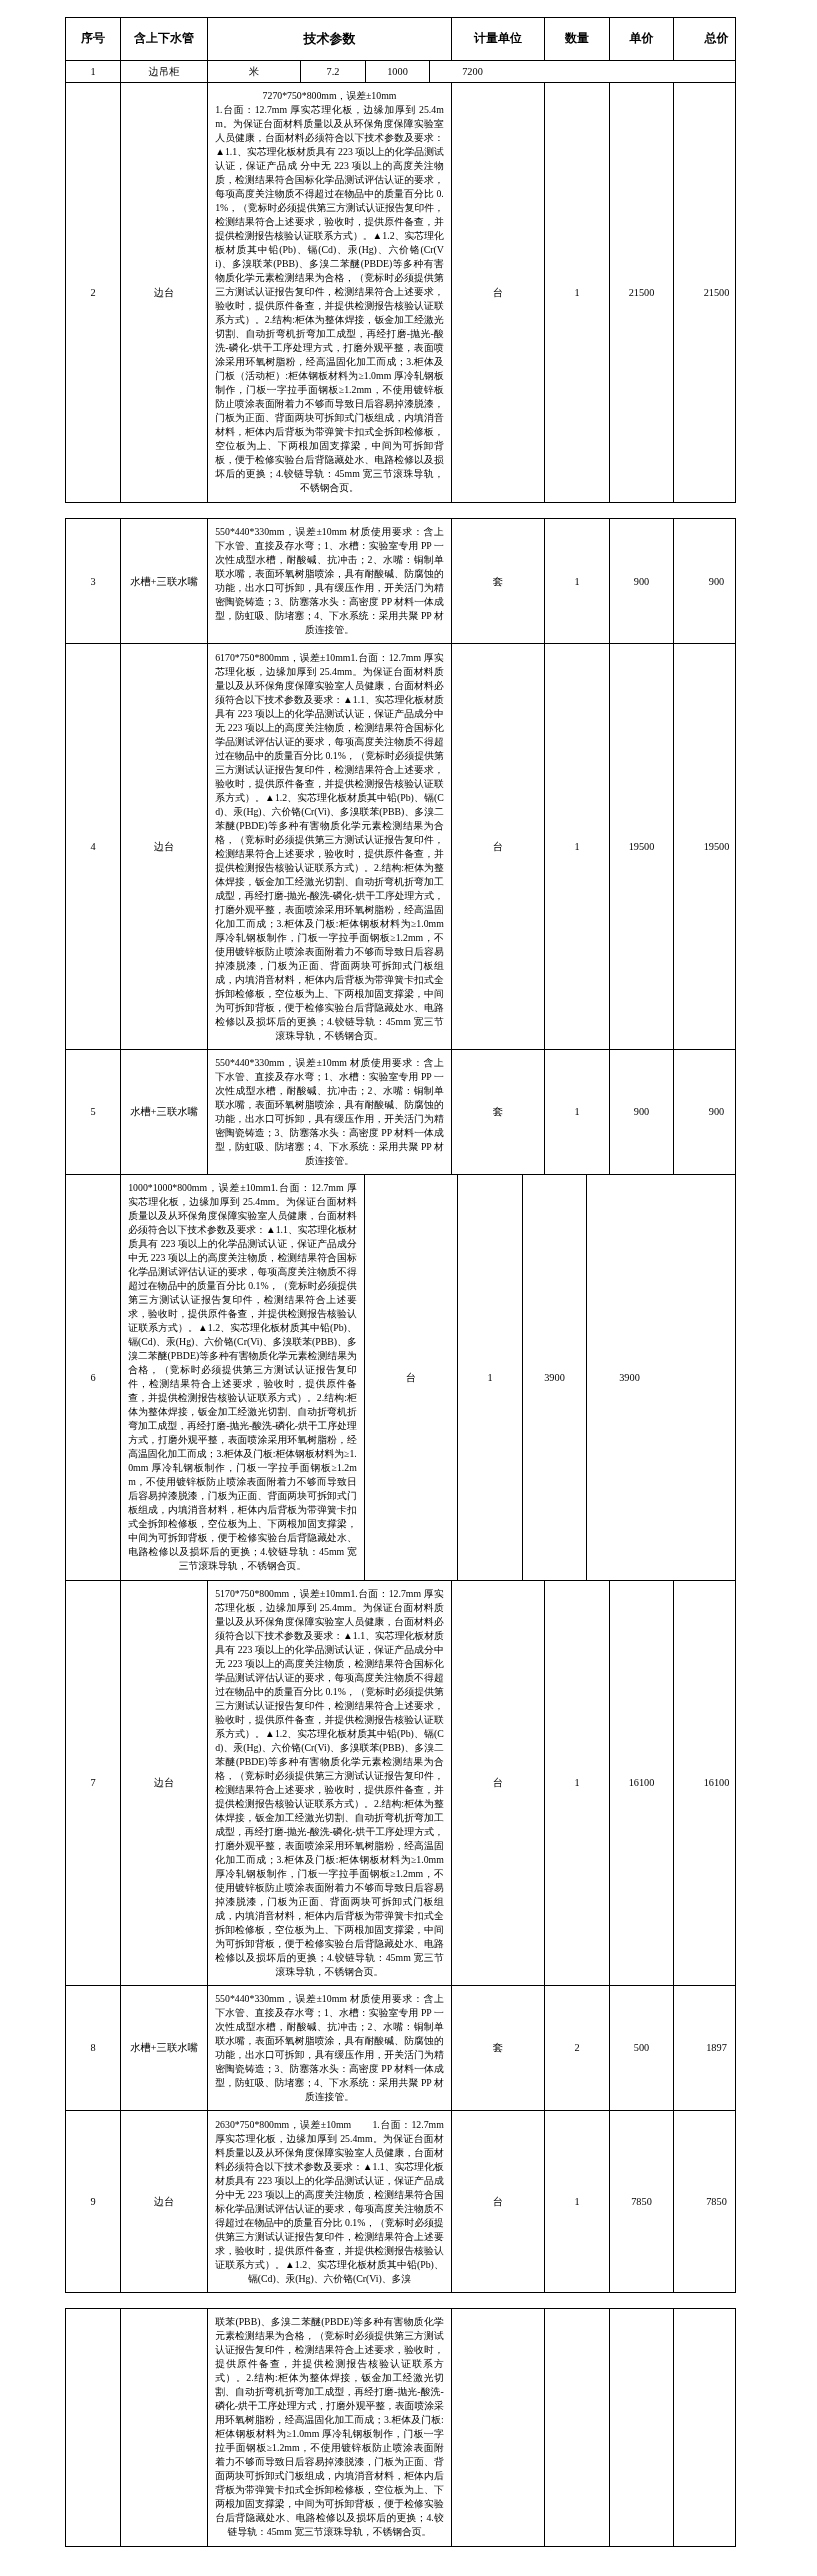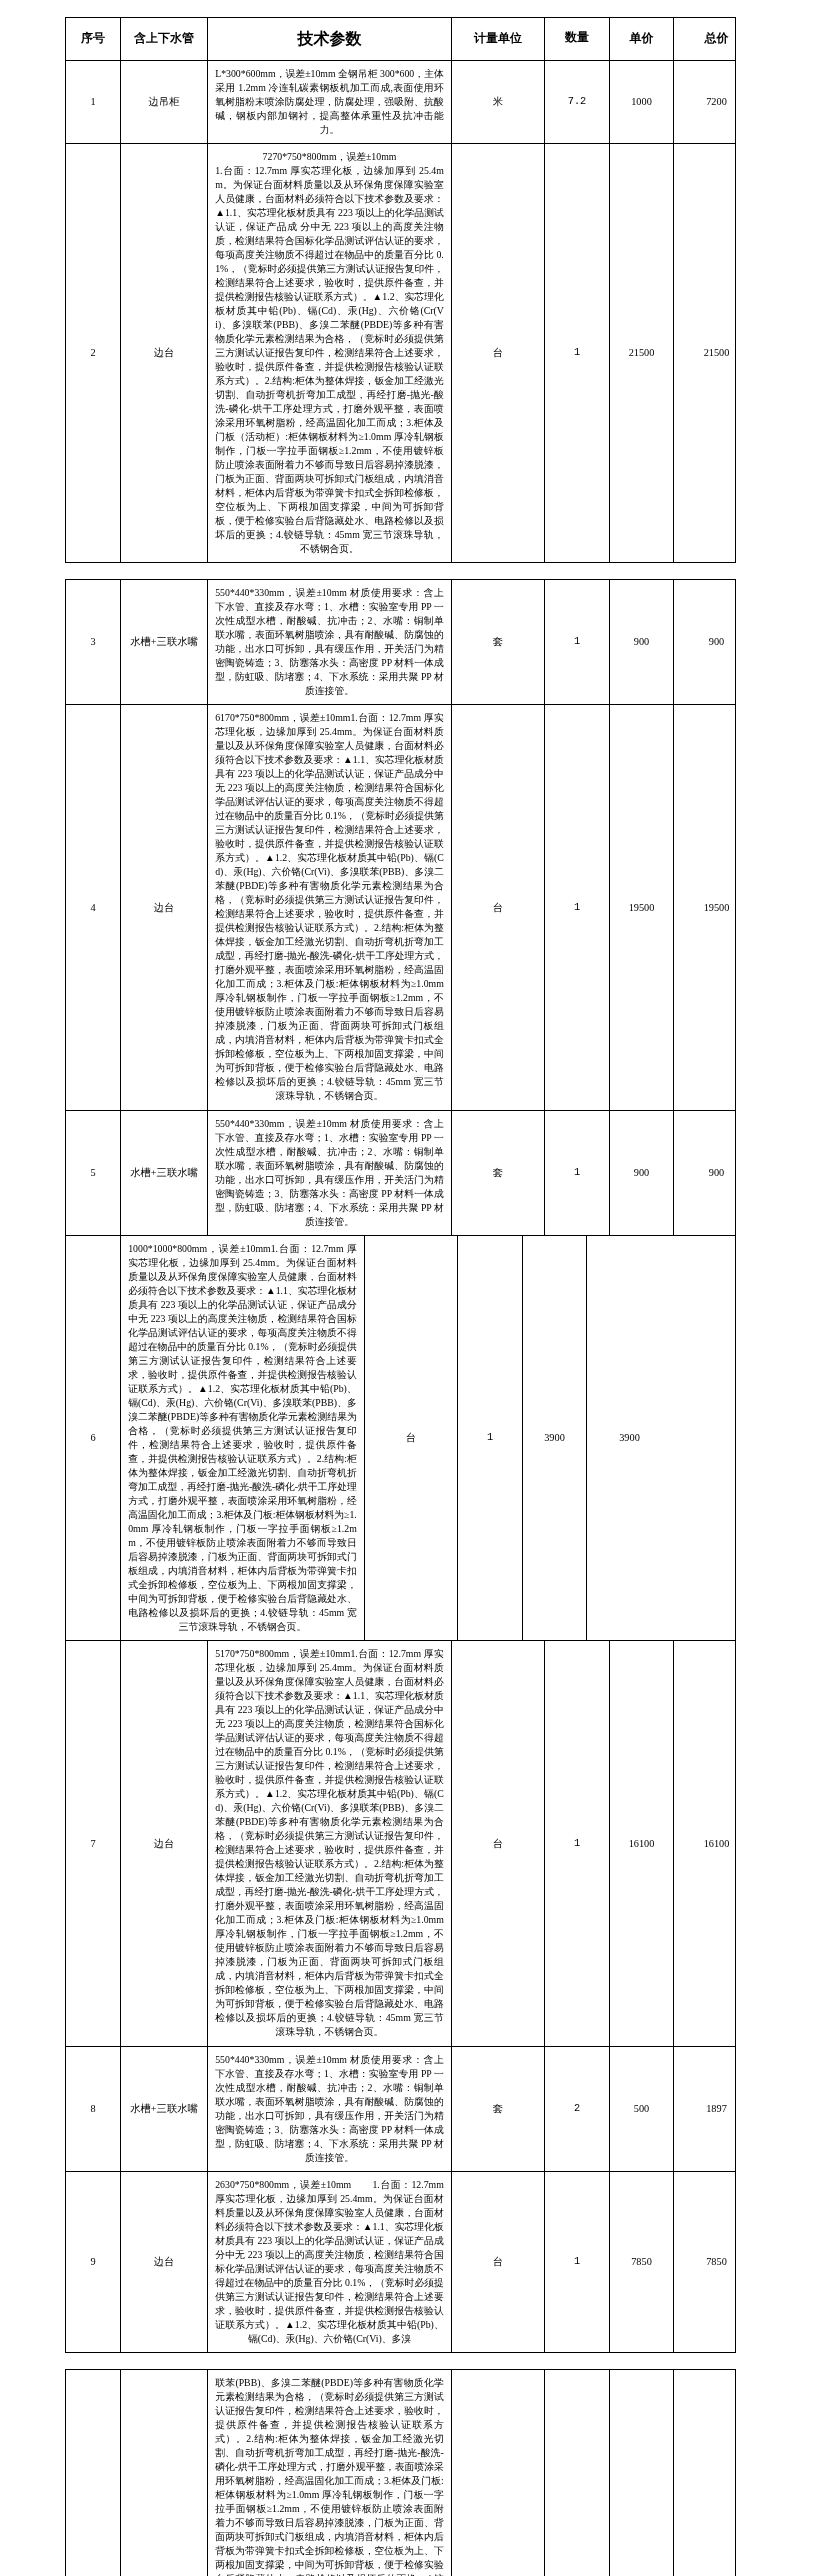--- a/index.html
+++ b/index.html
@@ -29,41 +29,41 @@
     text-align:center;
     padding:3.1px 2.1px;
     font-size:10.3px;
     line-height:15.5px;
   }
   .cell:first-child{border-left:none;}
   .c-no{width:54px;flex:0 0 auto;}
   .c-name{width:87px;flex:0 0 auto;}
   .c-param{width:244px;flex:0 0 auto;padding:6.2px 7.2px;}
   .c-unit{width:93px;flex:0 0 auto;}
-  .c-qty{width:65px;flex:0 0 auto;font-family:Liberation Mono, monospace;}
+  .c-qty{width:65px;flex:0 0 auto;}
   .c-price{width:64px;flex:0 0 auto;}
   .c-total{width:86px;flex:0 0 auto;}
   .c-param .txt{
     display:block;
     width:100%;
     font-size:9.8px;
     line-height:14px;
     text-align:justify;
     text-align-last:center;
     white-space:pre-wrap;
     word-break:break-all;
   }
   .hdr .cell{
     font-weight:bold;
     font-size:12px;
     min-height:42px;
     padding:2.1px;
   }
   .hdr .c-param .txt{
-    font-size:16px;
+    font-size:13px;
     font-weight:bold;
     text-align:center;
     text-align-last:center;
     line-height:15.5px;
   }
   .page-gap{height:15.5px;background:#fff;}
 </style>
 </head>
 <body>
 
@@ -77,23 +77,20 @@
           <span class="txt">技术参数</span>
         </div>
       <div class="cell c-unit">计量单位</div>
       <div class="cell c-qty">数量</div>
       <div class="cell c-price">单价</div>
       <div class="cell c-total">总价</div>
     </div>
   <div class="row">
     <div class="cell c-no">1</div>
     <div class="cell c-name">边吊柜</div>
-    <div class="cell c-param">
-          <span class="txt">L*300*600mm，误差±10mm 全钢吊柜 300*600，主体采用 1.2mm 冷连轧碳素钢板机加工而成,表面使用环氧树脂粉末喷涂防腐处理，防腐处理，强吸附、抗酸碱，钢板内部加钢衬，提高整体承重性及抗冲击能力。</span>
-        </div>
     <div class="cell c-unit">米</div>
     <div class="cell c-qty">7.2</div>
     <div class="cell c-price">1000</div>
     <div class="cell c-total">7200</div>
   </div>
       <div class="row">
     <div class="cell c-no">2</div>
     <div class="cell c-name">边台</div>
     <div class="cell c-param">
           <span class="txt">7270*750*800mm，误差±10mm

